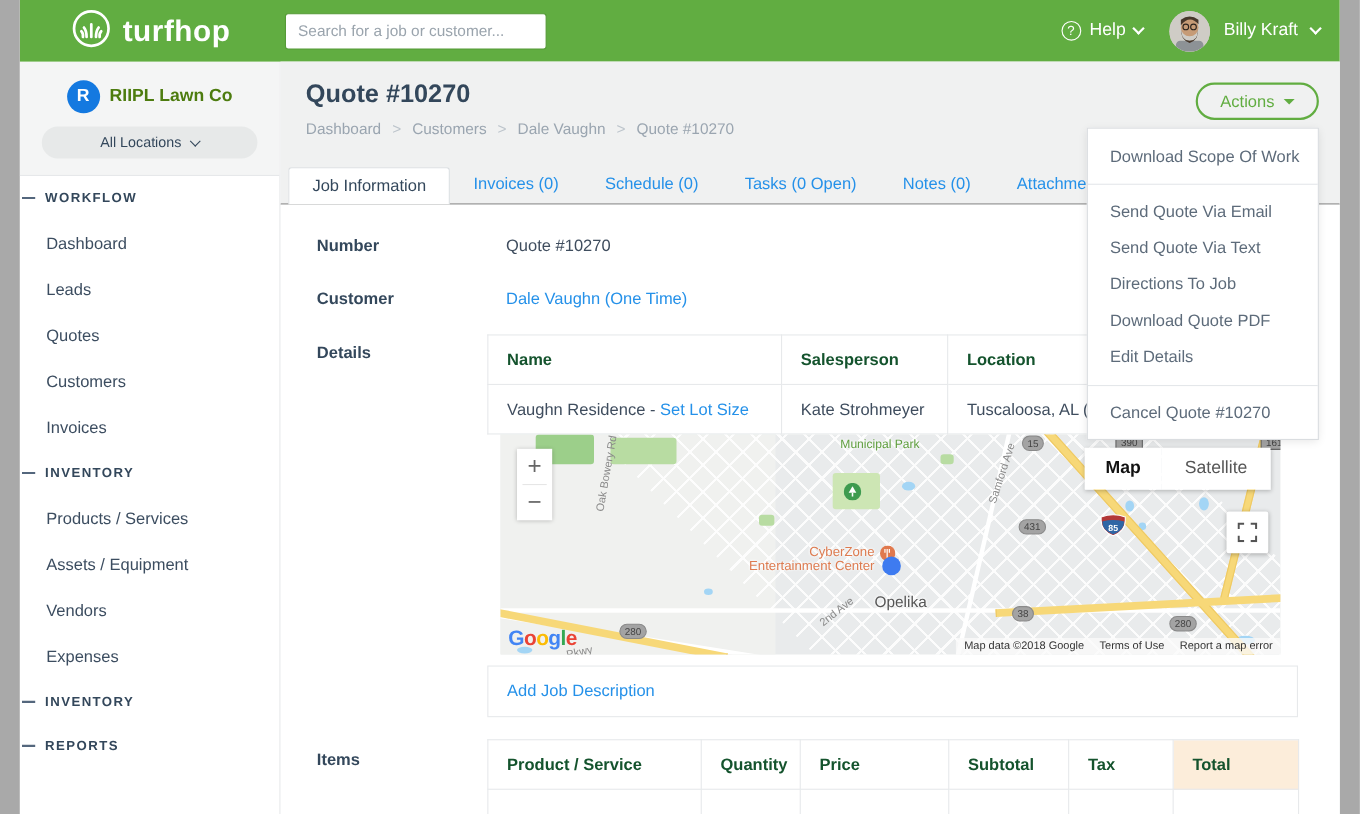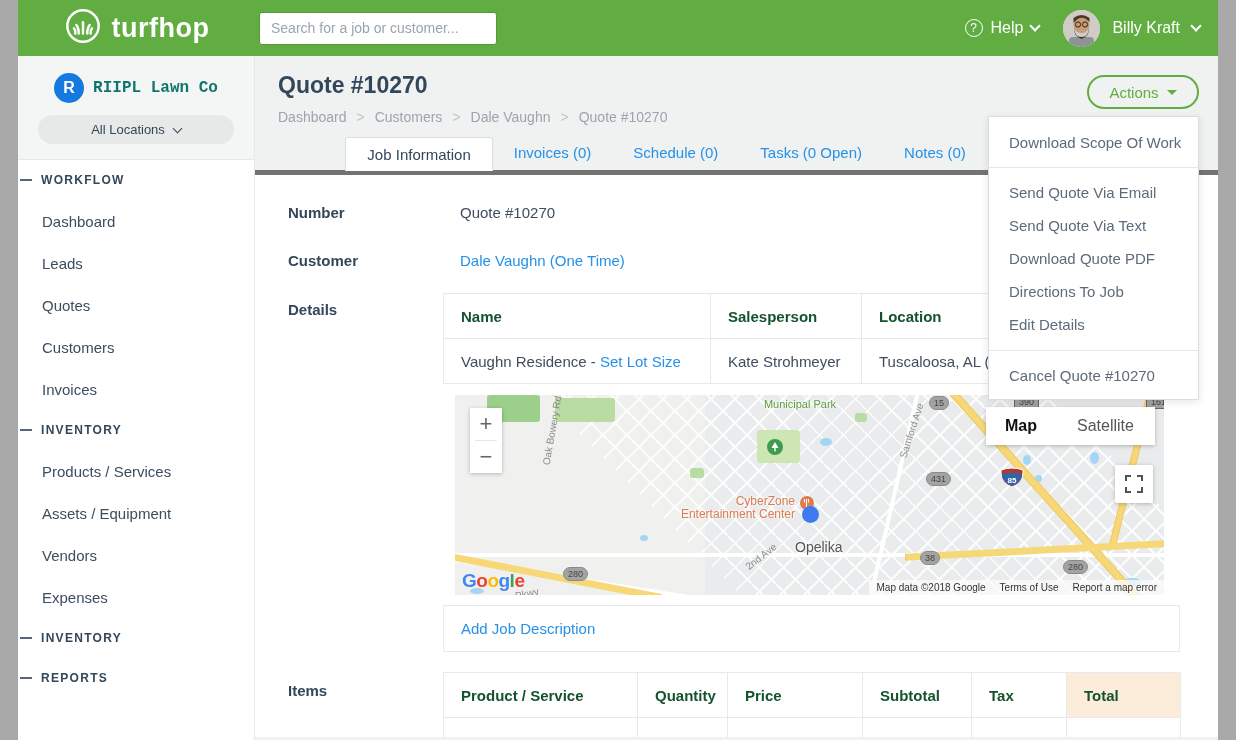--- a/index.html
+++ b/index.html
@@ -21,38 +21,38 @@
   .userbox { display:flex; align-items:center; gap:12px; cursor:pointer; }
   .avatar { width:37px; height:37px; border-radius:50%; overflow:hidden; background:#d6d3ce; }
   .username { font-size:16px; }
 
   
   .cols { display:flex; height:684px; }
   .sidebar { width:237px; background:#fff; border-right:1px solid #e6e8ea; }
   .side-top { height:104px; background:#f4f5f5; border-bottom:1px solid #e6e8ea; }
   .company { display:flex; align-items:center; justify-content:center; gap:9px; padding-top:17px; }
   .r-badge { width:30px; height:30px; border-radius:50%; background:#1479e0; color:#fff; font-weight:bold; font-size:16px; display:flex; align-items:center; justify-content:center; }
-  .company-name { color:#0f766e; font-size:16px; font-weight:bold;font-family:Liberation Mono, monospace; }
+  .company-name { color:#4d7c0f; font-size:16px; font-weight:bold; }
   .loc-pill { margin:12px auto 0; width:196px; height:29px; border-radius:15px; background:#e7e9e9; color:#33475b; font-size:13px; display:flex; align-items:center; justify-content:center; gap:9px; cursor:pointer; }
   .chev-dark { width:7px; height:7px; border-right:1.5px solid #33475b; border-bottom:1.5px solid #33475b; transform:rotate(45deg); margin-top:-3px; }
   .nav-section { display:flex; align-items:center; height:40px; }
   .dashes { width:12px; border-top:2px dashed #54677d; margin-left:2px; margin-right:9px; }
   .section-label { font-size:12px; font-weight:bold; letter-spacing:1.3px; color:#33475b; }
   .nav-item { height:42px; display:flex; align-items:center; padding-left:24px; font-size:15px; color:#3c4d60; cursor:pointer; }
 
   
   .main { flex:1; background:#f0f1f1; position:relative; overflow:hidden; }
   .page-head { padding:16px 0 0 23px; }
   .page-title { font-size:23px; font-weight:bold; color:#33475b; }
   .crumbs { margin-top:10px; font-size:14px; color:#9aa5b0; display:flex; gap:10px; }
   .crumb-sep { color:#bcc4cb; }
   .actions-btn { position:absolute; top:19px; right:19px; width:112px; height:34px; border:2px solid #61ad41; border-radius:17px; background:transparent; color:#61ad41; font-size:15px; display:flex; align-items:center; justify-content:center; gap:8px; cursor:pointer; font-family:"Liberation Sans",sans-serif; }
   .caret-down { width:0; height:0; border-left:5px solid transparent; border-right:5px solid transparent; border-top:5px solid #61ad41; }
 
-  .tabbar { display:flex; align-items:flex-end; margin-top:15px; padding-left:7px; border-bottom:5px solid #737373; height:35px;justify-content:center; }
+  .tabbar { display:flex; align-items:flex-end; margin-top:26px; padding-left:7px; border-bottom:1px solid #737373; height:35px; }
   .tab { font-size:15px; padding:0 21px; height:34px; line-height:34px; cursor:pointer; }
   .tab.active { background:#fff; border:1px solid #d9dde0; border-bottom:1px solid #fff; margin-bottom:-1px; color:#33475b; border-radius:3px 3px 0 0; cursor:default; }
   .tab.link { color:#2591e9; }
 
   .panel { background:#fff; height:562px; padding-left:33px; overflow:hidden; }
   .row { display:flex; }
   .row-label { width:155px; font-weight:bold; color:#33475b; font-size:15px; }
   .row-content { padding-left:17px; font-size:15px; color:#3f4d5e; }
   .blue { color:#2591e9; cursor:pointer; }
 
@@ -66,21 +66,21 @@
 
   
   .dropdown { position:absolute; left:733px; top:60px; width:211px; background:#fff; border:1px solid #dadde0; box-shadow:0 2px 8px rgba(0,0,0,.10); z-index:40; }
   .dd-item { padding-left:20px; font-size:15px; color:#5d6b7a; cursor:pointer; }
   .dd-lg { height:51px; line-height:51px; border-bottom:1px solid #e4e7ea; }
   .dd-group { padding:8px 0 9px; }
   .dd-sm { height:33px; line-height:33px; }
   .dd-cancel { height:49px; line-height:49px; border-top:1px solid #e4e7ea; }
 
   
-  .map-row { margin-top:11px; display:flex; }
+  .map-row { margin-top:0; display:flex; }
   .map-spacer { width:167px; }
   .map { position:relative; width:709px; height:200px; background:#e9ebec; overflow:hidden; }
   .m-light { position:absolute; left:0; top:0; width:250px; height:200px; background:#f0f1ef; }
   .m-grid { position:absolute; left:120px; top:-70px; width:660px; height:360px; transform:rotate(45deg); opacity:.85;
     background-image:repeating-linear-gradient(0deg,transparent 0 15px,#fff 15px 17px),repeating-linear-gradient(90deg,transparent 0 15px,#fff 15px 17px); }
   .m-road-h { position:absolute; left:0; top:158px; width:709px; height:4px; background:#fff; }
   .m-road-v { position:absolute; left:436px; top:-10px; width:4px; height:230px; background:#fff; transform:rotate(13deg); }
   .m-road-bl { position:absolute; left:-10px; top:182px; width:260px; height:4px; background:#fff; transform:rotate(9deg); }
   .m-green { position:absolute; background:#b8dca2; border-radius:3px; }
   .m-water { position:absolute; background:#a3d5f5; border-radius:50%; }
@@ -212,22 +212,22 @@
       <button class="actions-btn">
         <span>Actions</span>
         <span class="caret-down"></span>
       </button>
 
       <div class="dropdown">
         <div class="dd-item dd-lg">Download Scope Of Work</div>
         <div class="dd-group">
           <div class="dd-item dd-sm">Send Quote Via Email</div>
           <div class="dd-item dd-sm">Send Quote Via Text</div>
+          <div class="dd-item dd-sm">Directions To Job</div>
           <div class="dd-item dd-sm">Download Quote PDF</div>
-          <div class="dd-item dd-sm">Directions To Job</div>
           <div class="dd-item dd-sm">Edit Details</div>
         </div>
         <div class="dd-item dd-cancel">Cancel Quote #10270</div>
       </div>
 
       <div class="tabbar">
         <div class="tab active">Job Information</div>
         <div class="tab link">Invoices (0)</div>
         <div class="tab link">Schedule (0)</div>
         <div class="tab link">Tasks (0 Open)</div>

